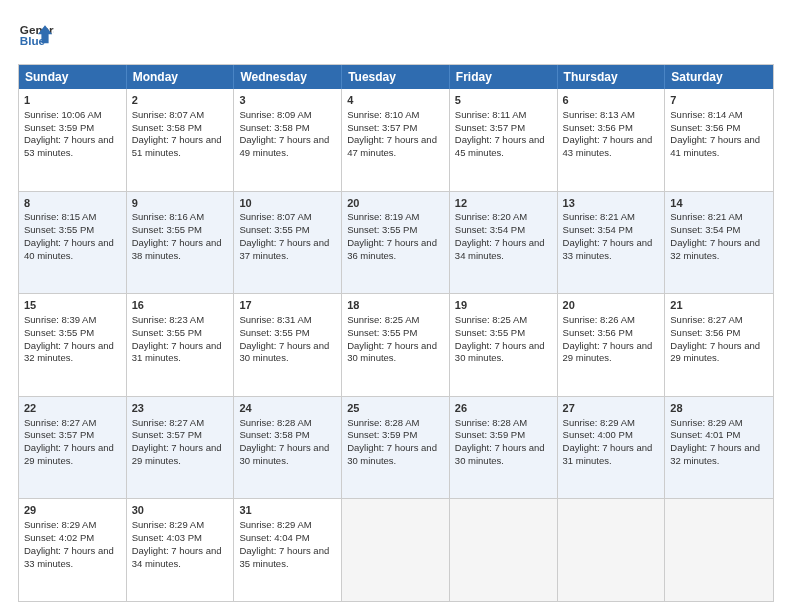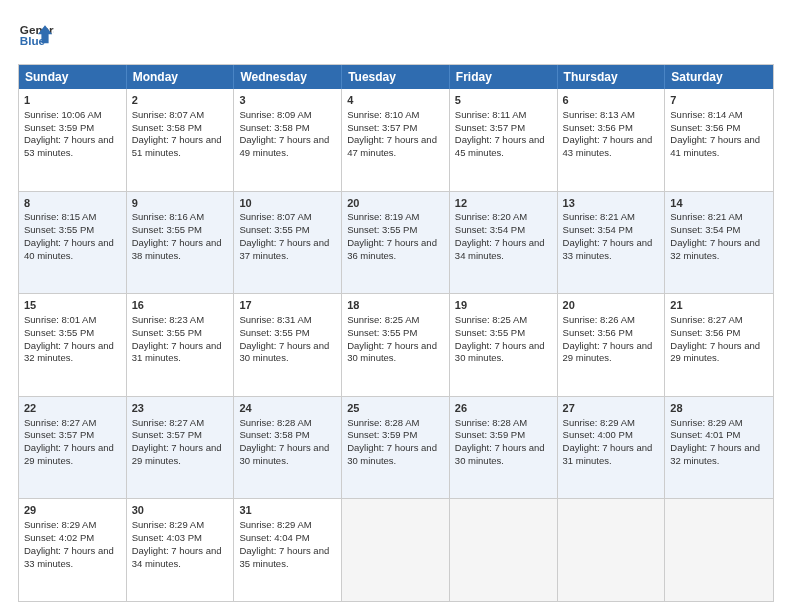--- a/index.html
+++ b/index.html
@@ -142,21 +142,21 @@
         <div class="cal-row">
           <div class="cal-cell"><span class="day-num">8</span><span>Sunrise: 8:15 AM</span><br><span>Sunset: 3:55 PM</span><br><span>Daylight: 7 hours and 40 minutes.</span></div>
           <div class="cal-cell"><span class="day-num">9</span><span>Sunrise: 8:16 AM</span><br><span>Sunset: 3:55 PM</span><br><span>Daylight: 7 hours and 38 minutes.</span></div>
           <div class="cal-cell"><span class="day-num">10</span><span>Sunrise: 8:07 AM</span><br><span>Sunset: 3:55 PM</span><br><span>Daylight: 7 hours and 37 minutes.</span></div>
           <div class="cal-cell"><span class="day-num">20</span><span>Sunrise: 8:19 AM</span><br><span>Sunset: 3:55 PM</span><br><span>Daylight: 7 hours and 36 minutes.</span></div>
           <div class="cal-cell"><span class="day-num">12</span><span>Sunrise: 8:20 AM</span><br><span>Sunset: 3:54 PM</span><br><span>Daylight: 7 hours and 34 minutes.</span></div>
           <div class="cal-cell"><span class="day-num">13</span><span>Sunrise: 8:21 AM</span><br><span>Sunset: 3:54 PM</span><br><span>Daylight: 7 hours and 33 minutes.</span></div>
           <div class="cal-cell"><span class="day-num">14</span><span>Sunrise: 8:21 AM</span><br><span>Sunset: 3:54 PM</span><br><span>Daylight: 7 hours and 32 minutes.</span></div>
         </div>
         <div class="cal-row">
-          <div class="cal-cell"><span class="day-num">15</span><span>Sunrise: 8:01 AM</span><br><span>Sunset: 3:55 PM</span><br><span>Daylight: 7 hours and 32 minutes.</span></div>
+          <div class="cal-cell"><span class="day-num">15</span><span>Sunrise: 8:39 AM</span><br><span>Sunset: 3:55 PM</span><br><span>Daylight: 7 hours and 32 minutes.</span></div>
           <div class="cal-cell"><span class="day-num">16</span><span>Sunrise: 8:23 AM</span><br><span>Sunset: 3:55 PM</span><br><span>Daylight: 7 hours and 31 minutes.</span></div>
           <div class="cal-cell"><span class="day-num">17</span><span>Sunrise: 8:31 AM</span><br><span>Sunset: 3:55 PM</span><br><span>Daylight: 7 hours and 30 minutes.</span></div>
           <div class="cal-cell"><span class="day-num">18</span><span>Sunrise: 8:25 AM</span><br><span>Sunset: 3:55 PM</span><br><span>Daylight: 7 hours and 30 minutes.</span></div>
           <div class="cal-cell"><span class="day-num">19</span><span>Sunrise: 8:25 AM</span><br><span>Sunset: 3:55 PM</span><br><span>Daylight: 7 hours and 30 minutes.</span></div>
           <div class="cal-cell"><span class="day-num">20</span><span>Sunrise: 8:26 AM</span><br><span>Sunset: 3:56 PM</span><br><span>Daylight: 7 hours and 29 minutes.</span></div>
           <div class="cal-cell"><span class="day-num">21</span><span>Sunrise: 8:27 AM</span><br><span>Sunset: 3:56 PM</span><br><span>Daylight: 7 hours and 29 minutes.</span></div>
         </div>
         <div class="cal-row">
           <div class="cal-cell"><span class="day-num">22</span><span>Sunrise: 8:27 AM</span><br><span>Sunset: 3:57 PM</span><br><span>Daylight: 7 hours and 29 minutes.</span></div>
           <div class="cal-cell"><span class="day-num">23</span><span>Sunrise: 8:27 AM</span><br><span>Sunset: 3:57 PM</span><br><span>Daylight: 7 hours and 29 minutes.</span></div>

